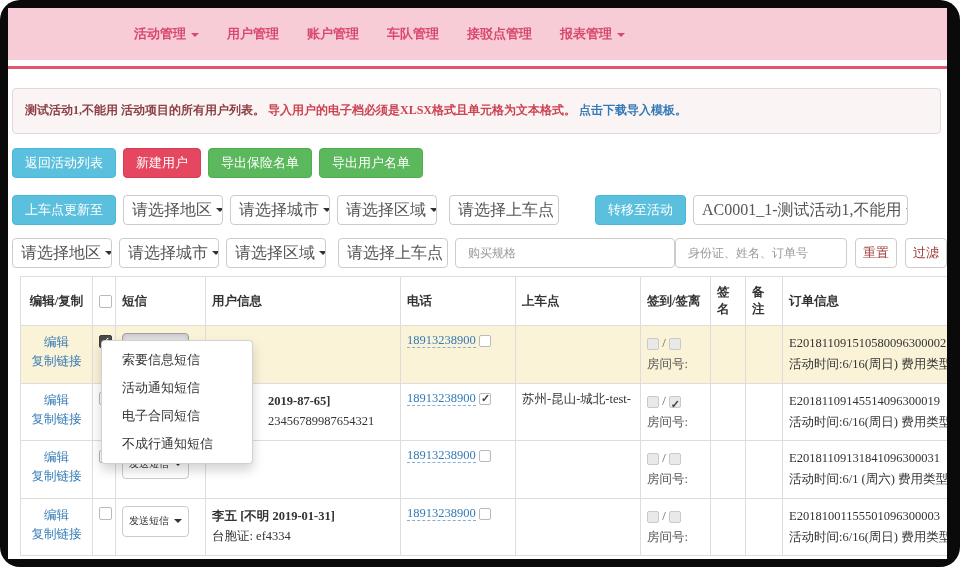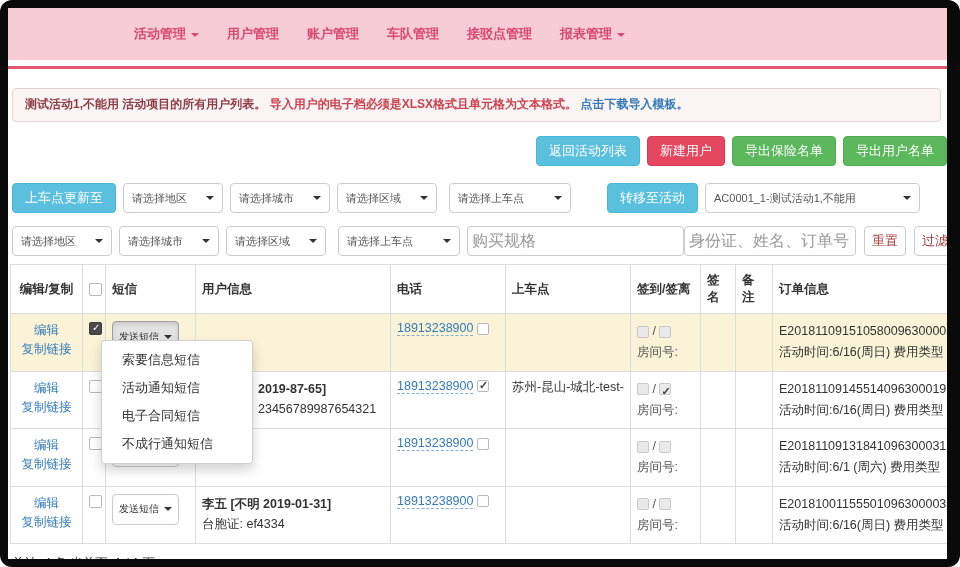--- a/index.html
+++ b/index.html
@@ -1,56 +1,56 @@
 <!DOCTYPE html>
 <html style="--navbar-bg: #f7ccd6; --navbar-line: #e25672; --nav-link: #d9486e; --blue: #5bc0de; --blue-border: #46b8da; --pink: #e54660; --pink-border: #d83b56; --green: #5cb85c; --green-border: #4cae4c; --link: #337ab7; --alert-lead: #8b3e44; --alert-body: #cc4250; --highlight-row: #fbf3d8; --reset-text: #9f3a38;"><head>
 <meta charset="utf-8">
 <style>
   html,body{margin:0;padding:0;background:#fff;}
-  .frame{position:relative;width:960px;height:567px;background:#0a0a0a;border-radius:12px;overflow:hidden;
-         font-family:Liberation Sans, sans-serif;}
+  .frame{position:relative;width:960px;height:567px;background:#0a0a0a;border-radius:20px;overflow:hidden;
+         font-family:Liberation Serif, serif;}
   .page{position:absolute;left:8px;top:8px;width:939px;height:551px;background:#fff;overflow:hidden;}
 
   
   .navbar{height:52px;background:var(--navbar-bg);display:flex;align-items:center;padding-left:126px;gap:28px;}
   .nav-item{font-size:13px;font-weight:bold;color:var(--nav-link);cursor:pointer;white-space:nowrap;}
   .caret{display:inline-block;width:0;height:0;border-left:4px solid transparent;border-right:4px solid transparent;
          border-top:4px solid currentColor;margin-left:5px;vertical-align:middle;}
   .nav-line{height:3px;background:var(--navbar-line);margin-top:6px;}
 
   
   .alert{margin:19px 6px 0 4px;height:32px;line-height:31px;border:1px solid #e6d7d7;background:#faf4f4;border-radius:4px;
-         padding:0 12px;font-size:12px;font-weight:bold;white-space:nowrap;overflow:hidden;}
+         padding:6px 12px;font-size:12px;font-weight:bold;white-space:nowrap;overflow:hidden;}
   .alert .lead{color:var(--alert-lead);}
   .alert .body{color:var(--alert-body);}
   .alert .dl-link{color:var(--link);cursor:pointer;}
 
   
   .btn{display:inline-flex;align-items:center;justify-content:center;height:30px;border-radius:4px;font-size:13px;
        color:#fff;padding:0 12px;border:1px solid transparent;cursor:pointer;white-space:nowrap;box-sizing:border-box;}
   .btn-blue{background:var(--blue);border-color:var(--blue-border);}
   .btn-pink{background:var(--pink);border-color:var(--pink-border);}
   .btn-green{background:var(--green);border-color:var(--green-border);}
   .btn-ghost{background:#fff;border-color:#ccc;color:var(--reset-text);}
-  .toolbar{margin:14px 0 0 4px;display:flex;gap:7px;justify-content:flex-end;}
+  .toolbar{margin:14px 0 0 4px;display:flex;gap:7px;}
 
   
   .frow{margin:17px 0 0 4px;display:flex;align-items:center;}
   .frow2{margin-top:13px;}
   .sel{box-sizing:border-box;height:30px;border:1px solid #ccc;border-radius:4px;background:#fff;display:flex;
-       align-items:center;justify-content:space-between;padding:0 8px;font-size:11px;color:#555;cursor:pointer;white-space:nowrap;overflow:hidden;}
+       align-items:center;justify-content:space-between;padding:0 8px;font-size:16px;color:#555;cursor:pointer;white-space:nowrap;overflow:hidden;}
   .sel .caret{color:#333;margin-left:4px;flex:none;}
   .gap{margin-left:7px;}
-  .w100{width:100px;flex:none;} .w122{width:122px;flex:none;margin-left:12px;} .w215{width:215px;flex:none;}
-  .inp{box-sizing:border-box;height:30px;border:1px solid #ccc;border-radius:4px;padding:0 4px;font-size:16px;color:#701a75;
+  .w100{width:100px;flex:none;} .w122{width:110px;flex:none;margin-left:12px;} .w215{width:215px;flex:none;}
+  .inp{box-sizing:border-box;height:30px;border:1px solid #ccc;border-radius:4px;padding:0 12px;font-size:12px;color:#701a75;
        font-family:inherit;outline:none;}
   .inp::placeholder{color:#999;}
 
   
-  .tbl-wrap{margin:8px 0 0 2px;position:relative;}
+  .tbl-wrap{margin:8px 0 0 12px;position:relative;}
   table{border-collapse:collapse;width:1200px;table-layout:fixed;}
   th,td{border:1px solid #ddd;padding:7px 6px;font-size:12.5px;color:#333;vertical-align:top;text-align:left;box-sizing:border-box;}
   th{font-weight:bold;height:34px;vertical-align:middle;}
   tr.hl td{background:var(--highlight-row);}
   td.center,th.center{text-align:center;}
   a.lnk{color:var(--link);text-decoration:none;cursor:pointer;font-size:12.5px;}
   a.phone{color:var(--link);text-decoration:none;border-bottom:1px dashed #85aed3;cursor:pointer;}
   .edit-cell div{line-height:1.55;}
 
   .cb{display:inline-block;width:13px;height:13px;border:1px solid #b9b9b9;background:#fff;border-radius:2px;

